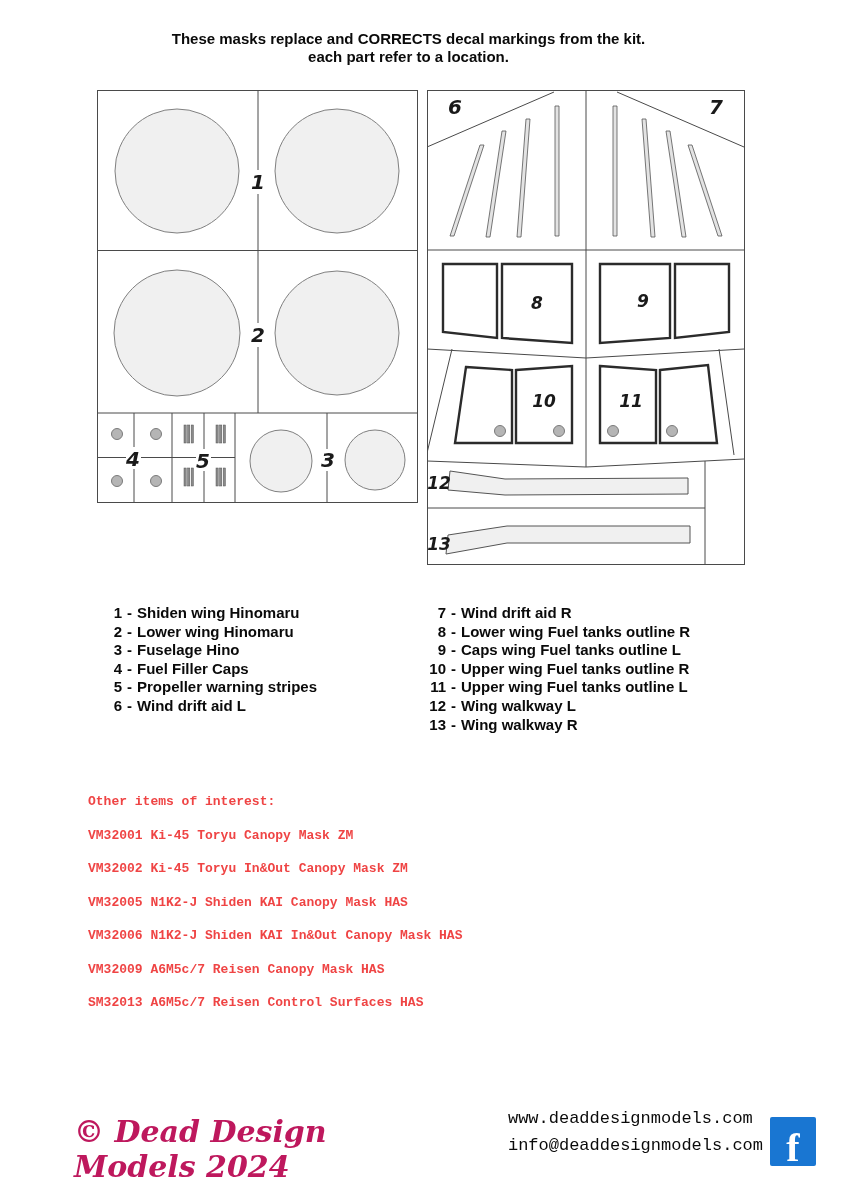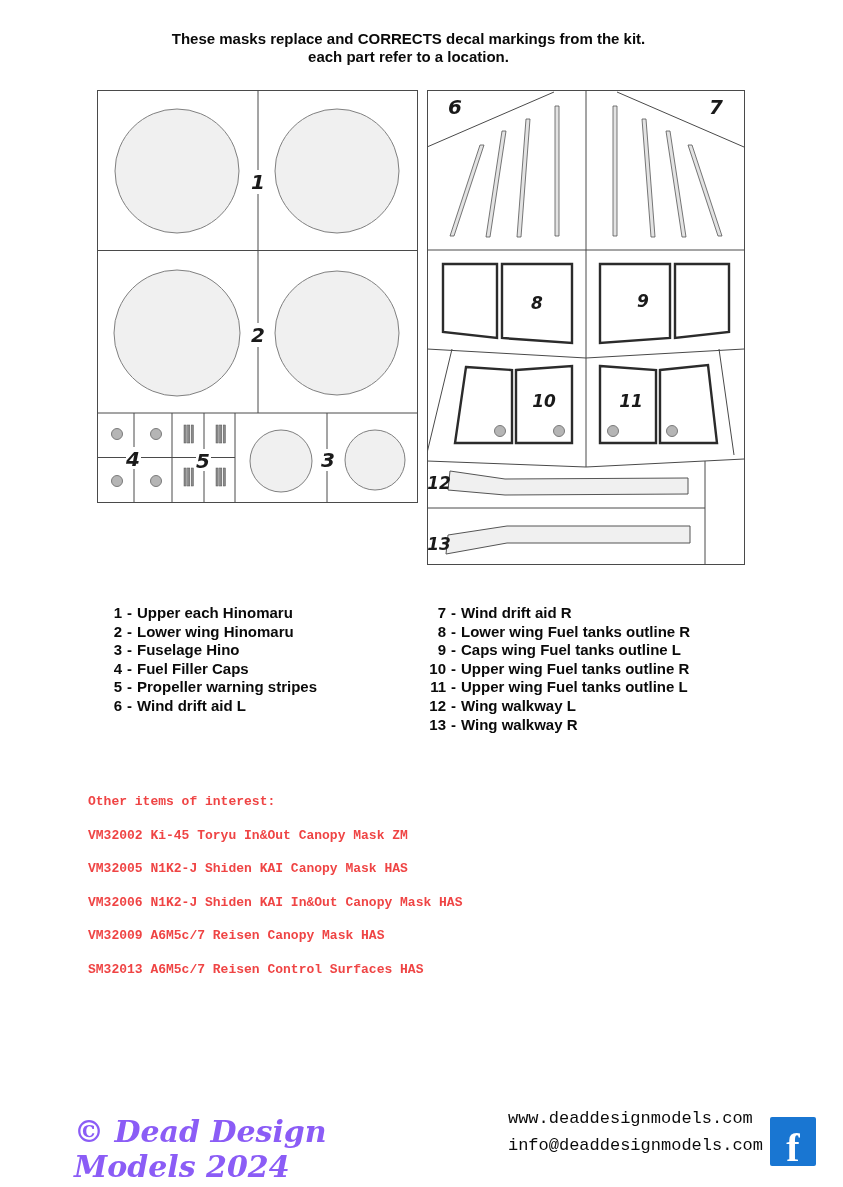--- a/index.html
+++ b/index.html
@@ -21,21 +21,21 @@
   .legend-row .num{width:22px;text-align:right;}
   .legend-right .legend-row .num{width:28px;}
   .legend-row .dash{padding:0 5px;}
 
   .other{position:absolute;left:88px;top:792px;font-family:"Liberation Mono",monospace;
          font-weight:bold;font-size:13px;color:#ef4444;}
   .other div{margin:0 0 14.5px 0;line-height:19px;white-space:pre;}
 
   .copyright{position:absolute;left:74px;top:1114px;width:330px;
              font-family:"DejaVu Serif",serif;font-style:italic;font-weight:bold;
-             font-size:30px;color:#8b5cf6;}
+             font-size:30px;color:#be185d;}
   .contacts{position:absolute;right:80px;top:1105px;text-align:left;
             font-family:"Liberation Mono",monospace;font-size:17px;line-height:27px;color:#0a0a0a;}
   .fb{position:absolute;left:770px;top:1117px;width:46px;height:49px;border-radius:2px;
       display:flex;align-items:flex-end;justify-content:center;
       font-family:"Liberation Serif",serif;font-weight:bold;font-size:40px;color:#fff;line-height:36px;}
 </style>
 </head>
 <body>
 
 <div class="page">
@@ -157,21 +157,21 @@
         <text class="mlabel small" x="12" y="399" text-anchor="middle">12</text>
         <text class="mlabel small" x="12" y="460" text-anchor="middle">13</text>
       </g>
     </svg>
   </div>
 
   <div class="legend legend-left">
     <div class="legend-row">
         <span class="num">1</span>
         <span class="dash">-</span>
-        <span>Upper each Hinomaru</span>
+        <span>Shiden wing Hinomaru</span>
       </div>
     <div class="legend-row">
         <span class="num">2</span>
         <span class="dash">-</span>
         <span>Lower wing Hinomaru</span>
       </div>
     <div class="legend-row">
         <span class="num">3</span>
         <span class="dash">-</span>
         <span>Fuselage Hino</span>
@@ -225,20 +225,21 @@
       </div>
     <div class="legend-row">
         <span class="num">13</span>
         <span class="dash">-</span>
         <span>Wing walkway R</span>
       </div>
   </div>
 
   <div class="other">
     <div>Other items of interest:</div>
+    <div>VM32001 Ki-45 Toryu Canopy Mask ZM</div>
     <div>VM32002 Ki-45 Toryu In&amp;Out Canopy Mask ZM</div>
     <div>VM32005 N1K2-J Shiden KAI Canopy Mask HAS</div>
     <div>VM32006 N1K2-J Shiden KAI In&amp;Out Canopy Mask HAS</div>
     <div>VM32009 A6M5c/7 Reisen Canopy Mask HAS</div>
     <div>SM32013 A6M5c/7 Reisen Control Surfaces HAS</div>
   </div>
 
   <div class="copyright">© Dead Design Models 2024</div>
   <div class="contacts">
     <div>www.deaddesignmodels.com</div>

